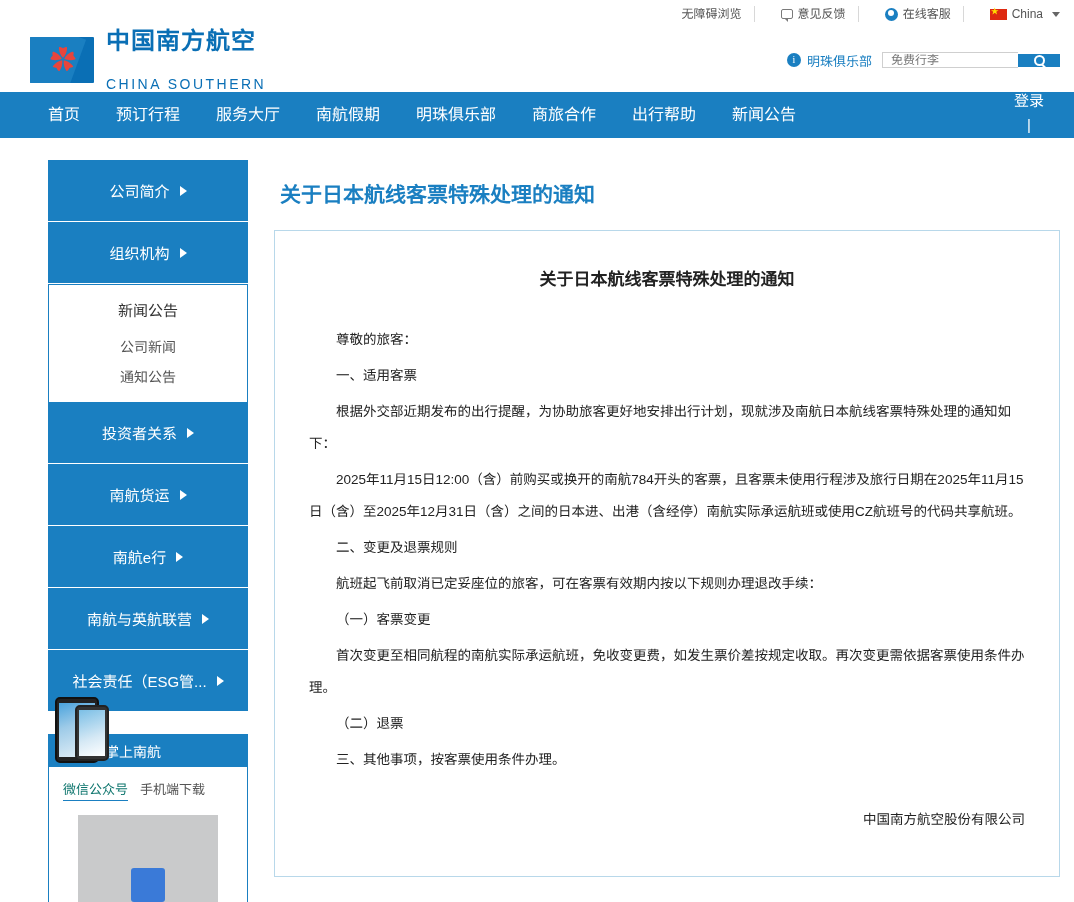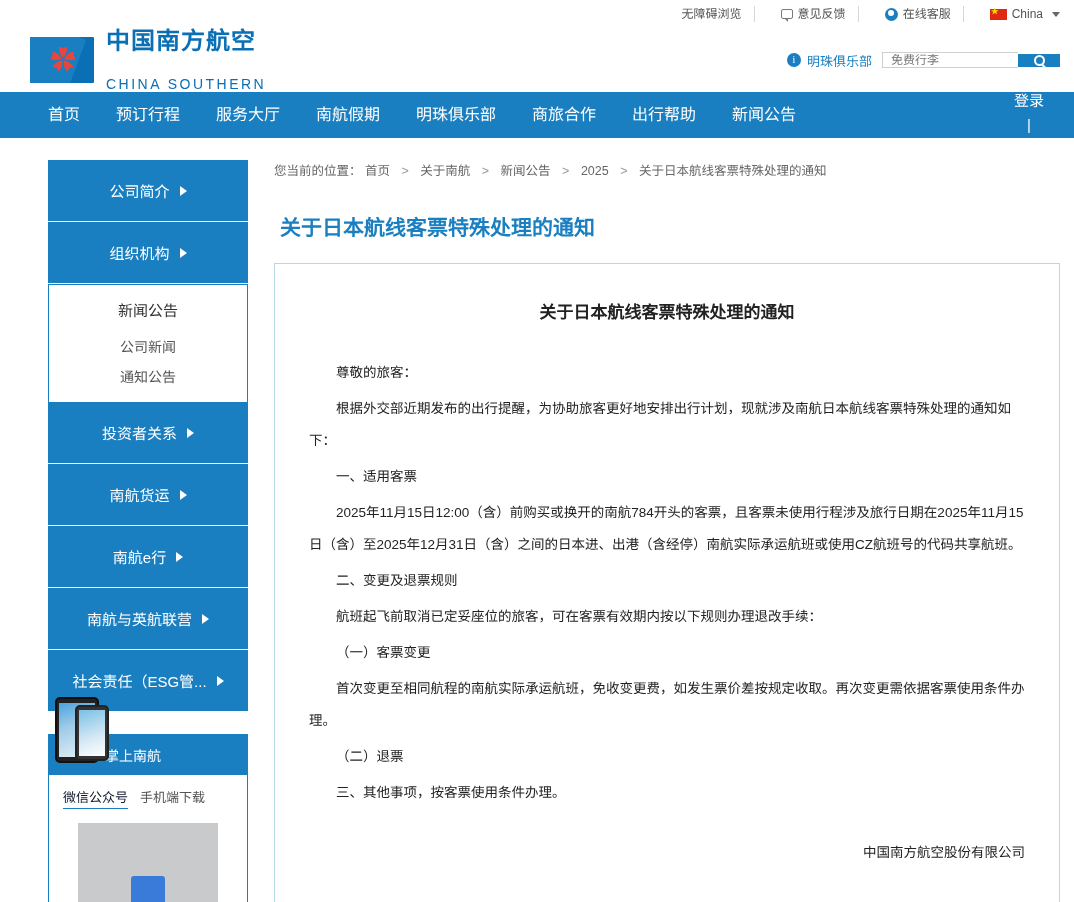--- a/index.html
+++ b/index.html
@@ -262,21 +262,21 @@
   }
   .side-sub.cur { color: #555; }
 
   
   .app-box {
     margin-top: 22px;
     border: 1px solid #1a7fc1;
     background: #fff;
   }
   .app-head {
-    height: 40px;
+    height: 32px;
     background: #1a7fc1;
     display: flex; align-items: center;
     color: #fff; font-size: 14px;
     padding-left: 56px;
     position: relative;
   }
   .phone-art {
     position: absolute;
     left: 6px; top: -38px;
     width: 44px; height: 66px;
@@ -302,21 +302,21 @@
   .phone-art2::before {
     content:"";
     position:absolute; left:2px; top:3px; right:2px; bottom:3px;
     background: linear-gradient(160deg,#7bbfe6 0%, #d6e9f5 60%, #fff 100%);
   }
   .app-tabs {
     display: flex; gap: 12px;
     padding: 12px 0 6px 14px;
     font-size: 13px;
   }
-  .app-tab { color: #0f172a; border-bottom: 1px solid #1a7fc1; padding-bottom: 2px; cursor:pointer;}
+  .app-tab { color: #0f766e; border-bottom: 1px solid #1a7fc1; padding-bottom: 2px; cursor:pointer;}
   .app-tab.alt { color: #555; border-bottom: none; cursor: pointer;}
   .qr {
     width: 140px; height: 140px;
     margin: 8px auto 10px;
     background: #c9cacb;
     position: relative;
     filter: blur(0.4px);
   }
   .qr::before {
     content:"";
@@ -490,41 +490,29 @@
       <div class="app-tabs">
         <span class="app-tab">微信公众号</span>
         <span class="app-tab alt">手机端下载</span>
       </div>
       <div class="qr"></div>
     </div>
   </div>
 
   <div class="content">
 
-    <div class="crumb">
-      <span>您当前的位置：</span>
-      <a>首页</a>
-      <span class="sep">&gt;</span>
-      <a>关于南航</a>
-      <span class="sep">&gt;</span>
-      <a>新闻公告</a>
-      <span class="sep">&gt;</span>
-      <a>2025</a>
-      <span class="sep">&gt;</span>
-      <span>关于日本航线客票特殊处理的通知</span>
-    </div>
 
     <div class="page-title">关于日本航线客票特殊处理的通知</div>
 
     <div class="article">
       <h2>关于日本航线客票特殊处理的通知</h2>
 
       <p class="ind">尊敬的旅客：</p>
+      <p class="ind">一、适用客票</p>
       <p class="ind">根据外交部近期发布的出行提醒，为协助旅客更好地安排出行计划，现就涉及南航日本航线客票特殊处理的通知如下：</p>
-      <p class="ind">一、适用客票</p>
       <p class="ind">2025年11月15日12:00（含）前购买或换开的南航784开头的客票，且客票未使用行程涉及旅行日期在2025年11月15日（含）至2025年12月31日（含）之间的日本进、出港（含经停）南航实际承运航班或使用CZ航班号的代码共享航班。</p>
       <p class="ind">二、变更及退票规则</p>
       <p class="ind">航班起飞前取消已定妥座位的旅客，可在客票有效期内按以下规则办理退改手续：</p>
       <p class="ind">（一）客票变更</p>
       <p class="ind">首次变更至相同航程的南航实际承运航班，免收变更费，如发生票价差按规定收取。再次变更需依据客票使用条件办理。</p>
       <p class="ind">（二）退票</p>
       <p class="ind">三、其他事项，按客票使用条件办理。</p>
 
       <div class="sign">
         <div>中国南方航空股份有限公司</div>

